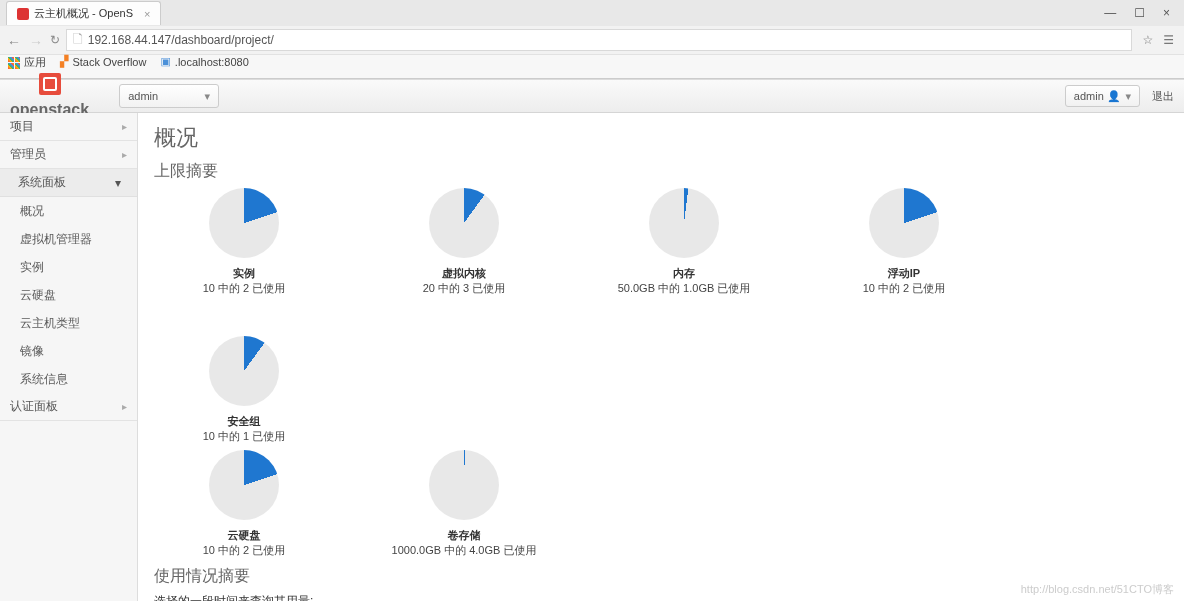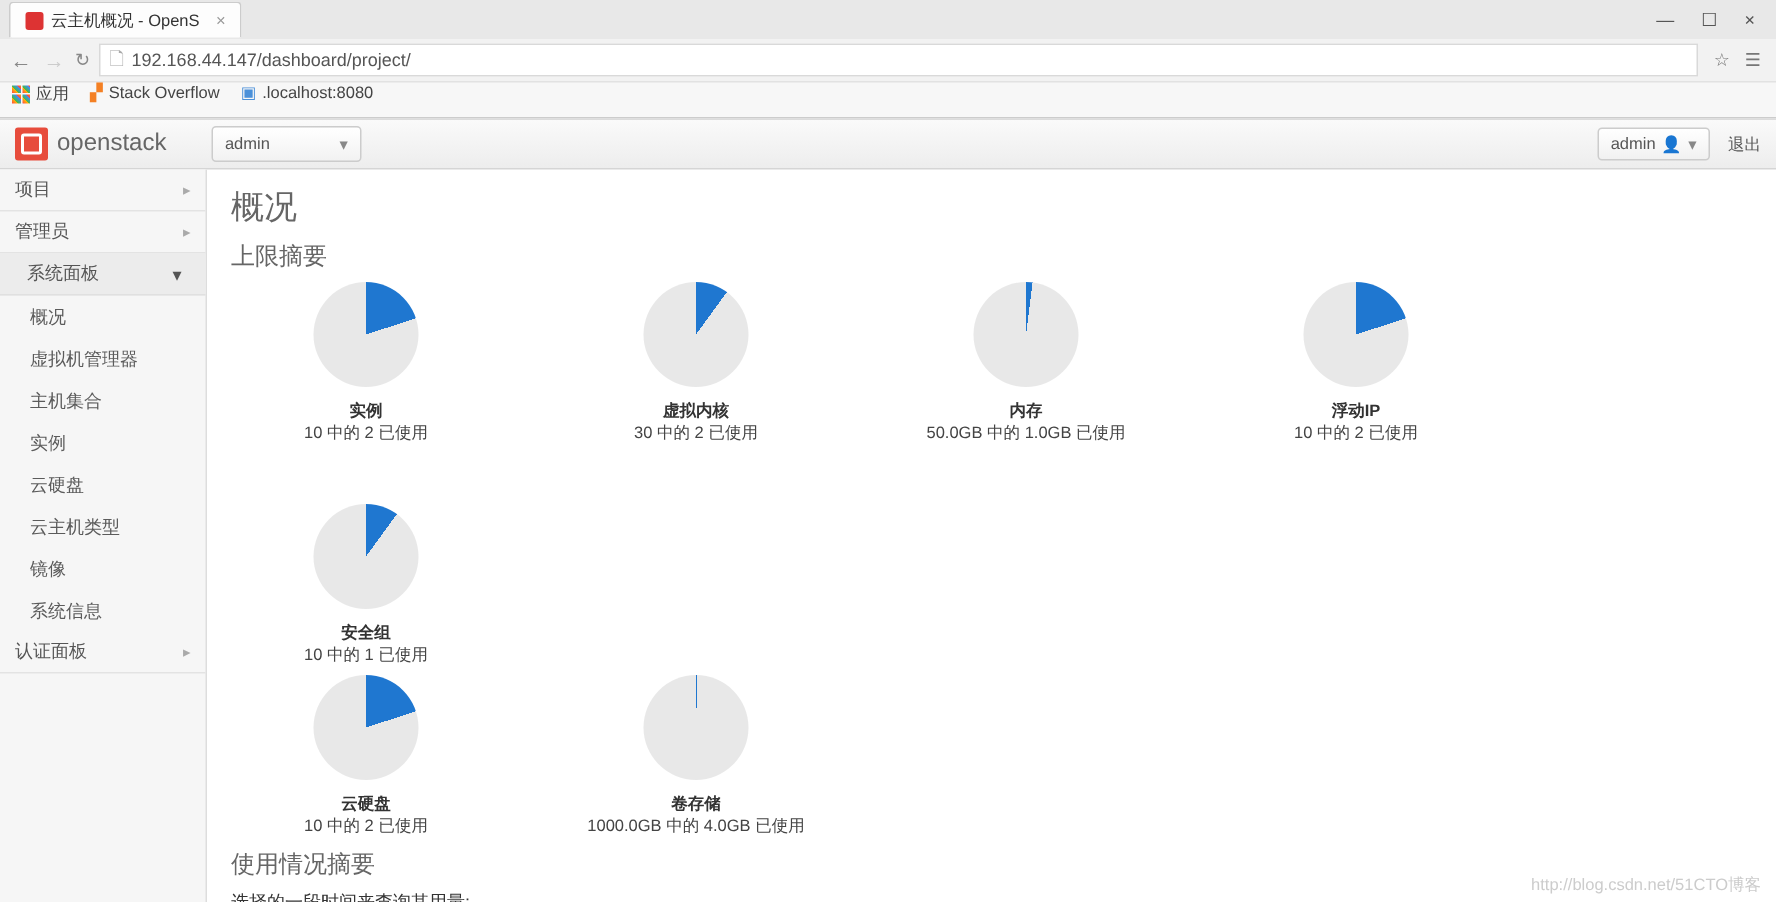--- a/index.html
+++ b/index.html
@@ -16,21 +16,21 @@
 .reload { color: #888; }
 .url-box { flex: 1; height: 22px; border: 1px solid #d9d9d9; background: #fff; display: flex; align-items: center; padding: 0 6px; font-size: 12px; color: #555; }
 .addr-icons { display: flex; gap: 10px; color: #777; padding: 0 4px; }
 .bm-bar { display: flex; align-items: flex-start; height: 24px; padding: 0 8px; gap: 14px; font-size: 11px; color: #444; background: #f7f7f7; border-top: 1px solid #e2e2e2; }
 .bm-item { display: flex; align-items: center; gap: 4px; }
 .apps-ico { width: 12px; height: 12px; display: inline-grid; grid-template-columns: 1fr 1fr; grid-template-rows: 1fr 1fr; gap: 1px; }
 .apps-ico span { background: repeating-linear-gradient(45deg,#f44,#fb0 3px,#4b4 3px,#48f 6px); }
 
 
 .topnav { height: 34px; background: linear-gradient(#fafafa,#ededed); border-top: 1px solid #dcdcdc; border-bottom: 1px solid #d5d5d5; display: flex; align-items: center; padding: 0 10px; }
-.brand { display: flex; align-items: center; gap: 6px; font-size: 16px; color: #666; font-weight: 400; }
+.brand { display: flex; align-items: center; gap: 6px; font-size: 16px; color: #666; font-weight: 700; flex-direction: column; }
 .brand-logo { width: 22px; height: 22px; background: #e74c3c; border-radius: 2px; position: relative; }
 .brand-logo::after { content: ""; position: absolute; inset: 4px; border: 2px solid #fff; border-radius: 2px; }
 .proj-select { margin-left: 30px; height: 24px; width: 100px; border: 1px solid #ccc; background: linear-gradient(#fff,#f2f2f2); display: flex; align-items: center; justify-content: space-between; padding: 0 8px; font-size: 11px; color: #555; border-radius: 3px; }
 .user-area { margin-left: auto; display: flex; align-items: center; gap: 12px; font-size: 11px; color: #555; }
 .user-btn { height: 22px; border: 1px solid #ccc; background: linear-gradient(#fff,#f1f1f1); padding: 0 8px; display: flex; align-items: center; gap: 4px; border-radius: 3px; }
 
 
 .layout { display: flex; }
 .sidebar { width: 138px; background: #f6f6f6; border-right: 1px solid #ddd; min-height: 540px; }
 .side-h { height: 28px; display: flex; align-items: center; justify-content: space-between; padding: 0 10px; font-size: 12px; border-bottom: 1px solid #e3e3e3; color: #555; }
@@ -130,21 +130,20 @@
       <span>管理员</span>
       <span class="chev">▸</span>
     </div>
     <div class="side-sub">
       <span>系统面板</span>
       <span class="chev">▾</span>
     </div>
     <div id="side-links">
         <div class="side-link">概况</div>
         <div class="side-link">虚拟机管理器</div>
-        <div class="side-link">主机集合</div>
         <div class="side-link">实例</div>
         <div class="side-link">云硬盘</div>
         <div class="side-link">云主机类型</div>
         <div class="side-link">镜像</div>
         <div class="side-link">系统信息</div>
       </div>
     <div class="side-h">
       <span>认证面板</span>
       <span class="chev">▸</span>
     </div>
@@ -156,21 +155,21 @@
 
     <div class="pie-row" id="pie-row-1">
         <div class="pie-item">
           <div class="pie" style="background: conic-gradient(rgb(31, 119, 208) 0deg, rgb(31, 119, 208) 72deg, rgb(232, 232, 232) 72deg, rgb(232, 232, 232) 360deg);"></div>
           <div class="pie-label">实例</div>
           <div class="pie-sub">10 中的 2 已使用</div>
         </div>
         <div class="pie-item">
           <div class="pie" style="background: conic-gradient(rgb(31, 119, 208) 0deg, rgb(31, 119, 208) 36deg, rgb(232, 232, 232) 36deg, rgb(232, 232, 232) 360deg);"></div>
           <div class="pie-label">虚拟内核</div>
-          <div class="pie-sub">30 中的 2 已使用</div>
+          <div class="pie-sub">20 中的 3 已使用</div>
         </div>
         <div class="pie-item">
           <div class="pie" style="background: conic-gradient(rgb(31, 119, 208) 0deg, rgb(31, 119, 208) 7.2deg, rgb(232, 232, 232) 7.2deg, rgb(232, 232, 232) 360deg);"></div>
           <div class="pie-label">内存</div>
           <div class="pie-sub">50.0GB 中的 1.0GB 已使用</div>
         </div>
         <div class="pie-item">
           <div class="pie" style="background: conic-gradient(rgb(31, 119, 208) 0deg, rgb(31, 119, 208) 72deg, rgb(232, 232, 232) 72deg, rgb(232, 232, 232) 360deg);"></div>
           <div class="pie-label">浮动IP</div>
           <div class="pie-sub">10 中的 2 已使用</div>

